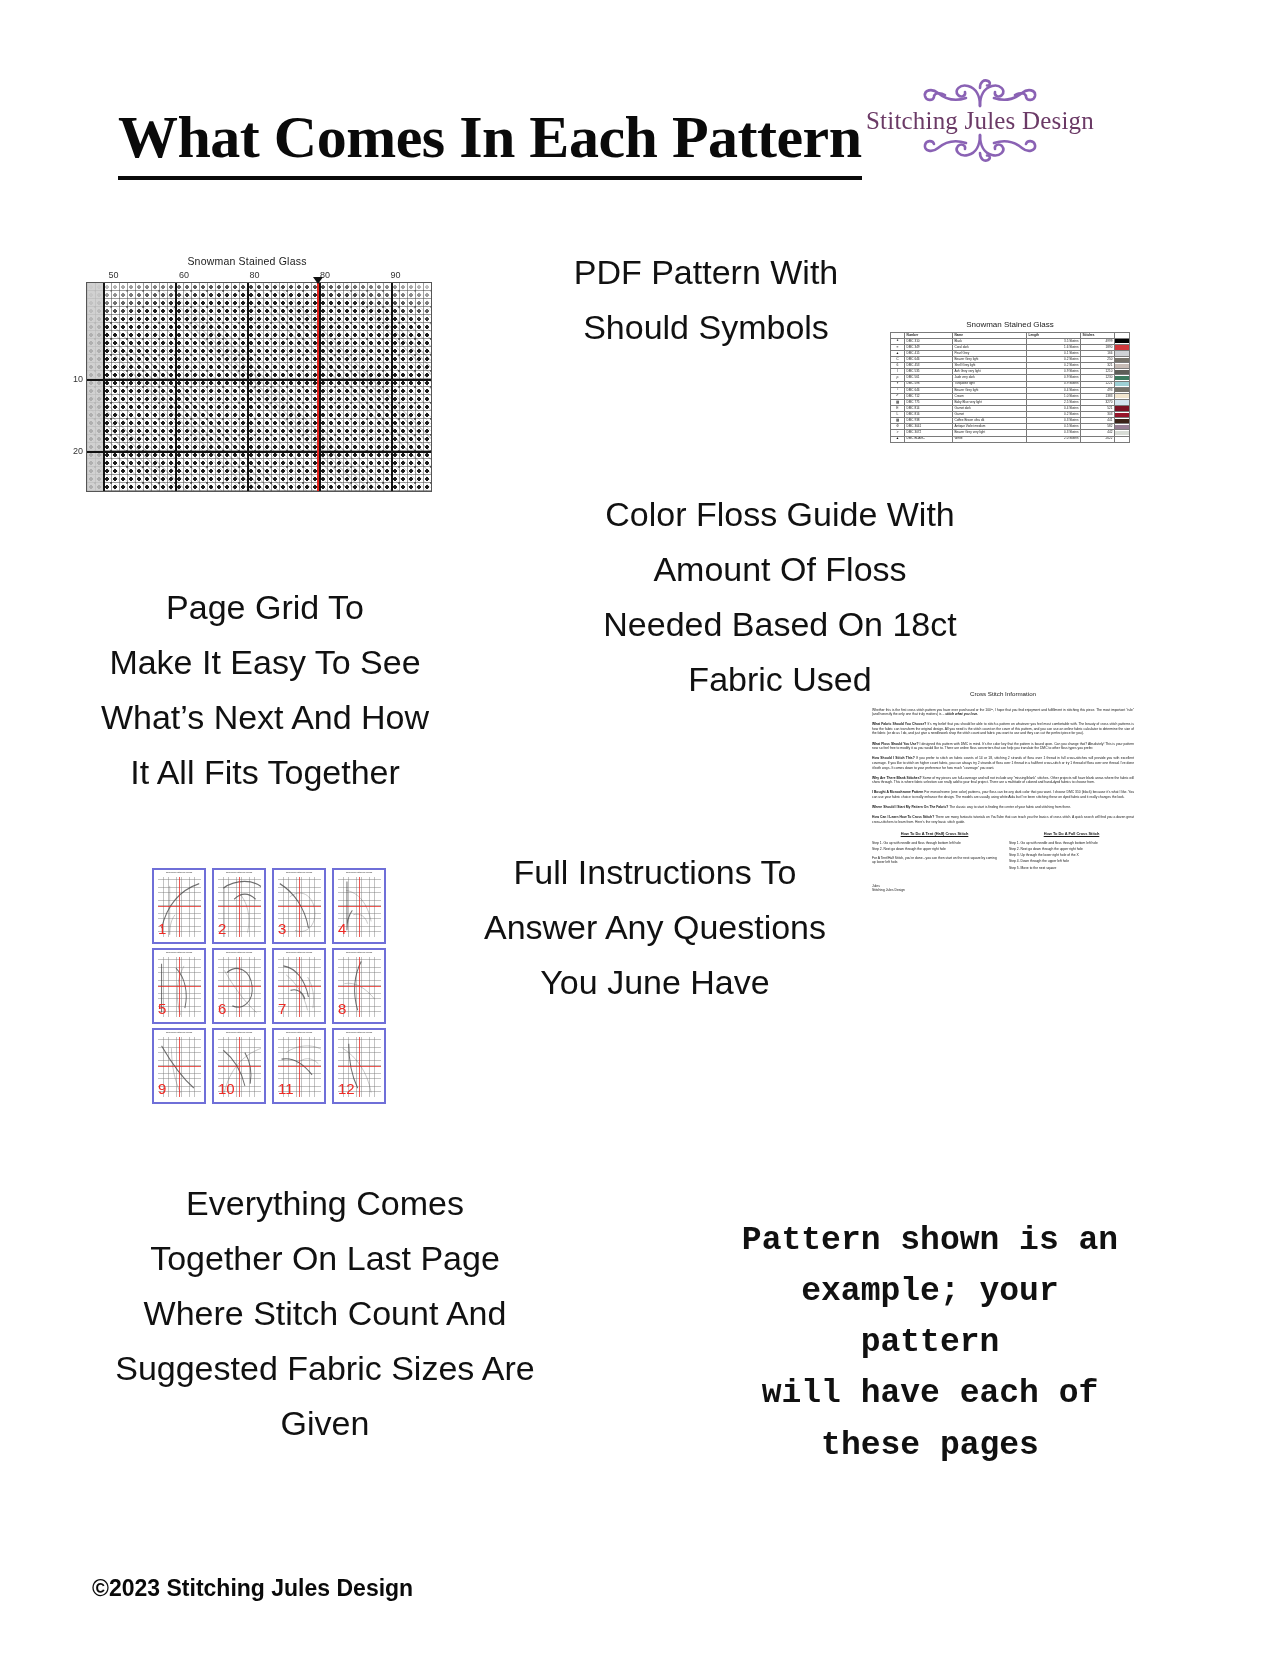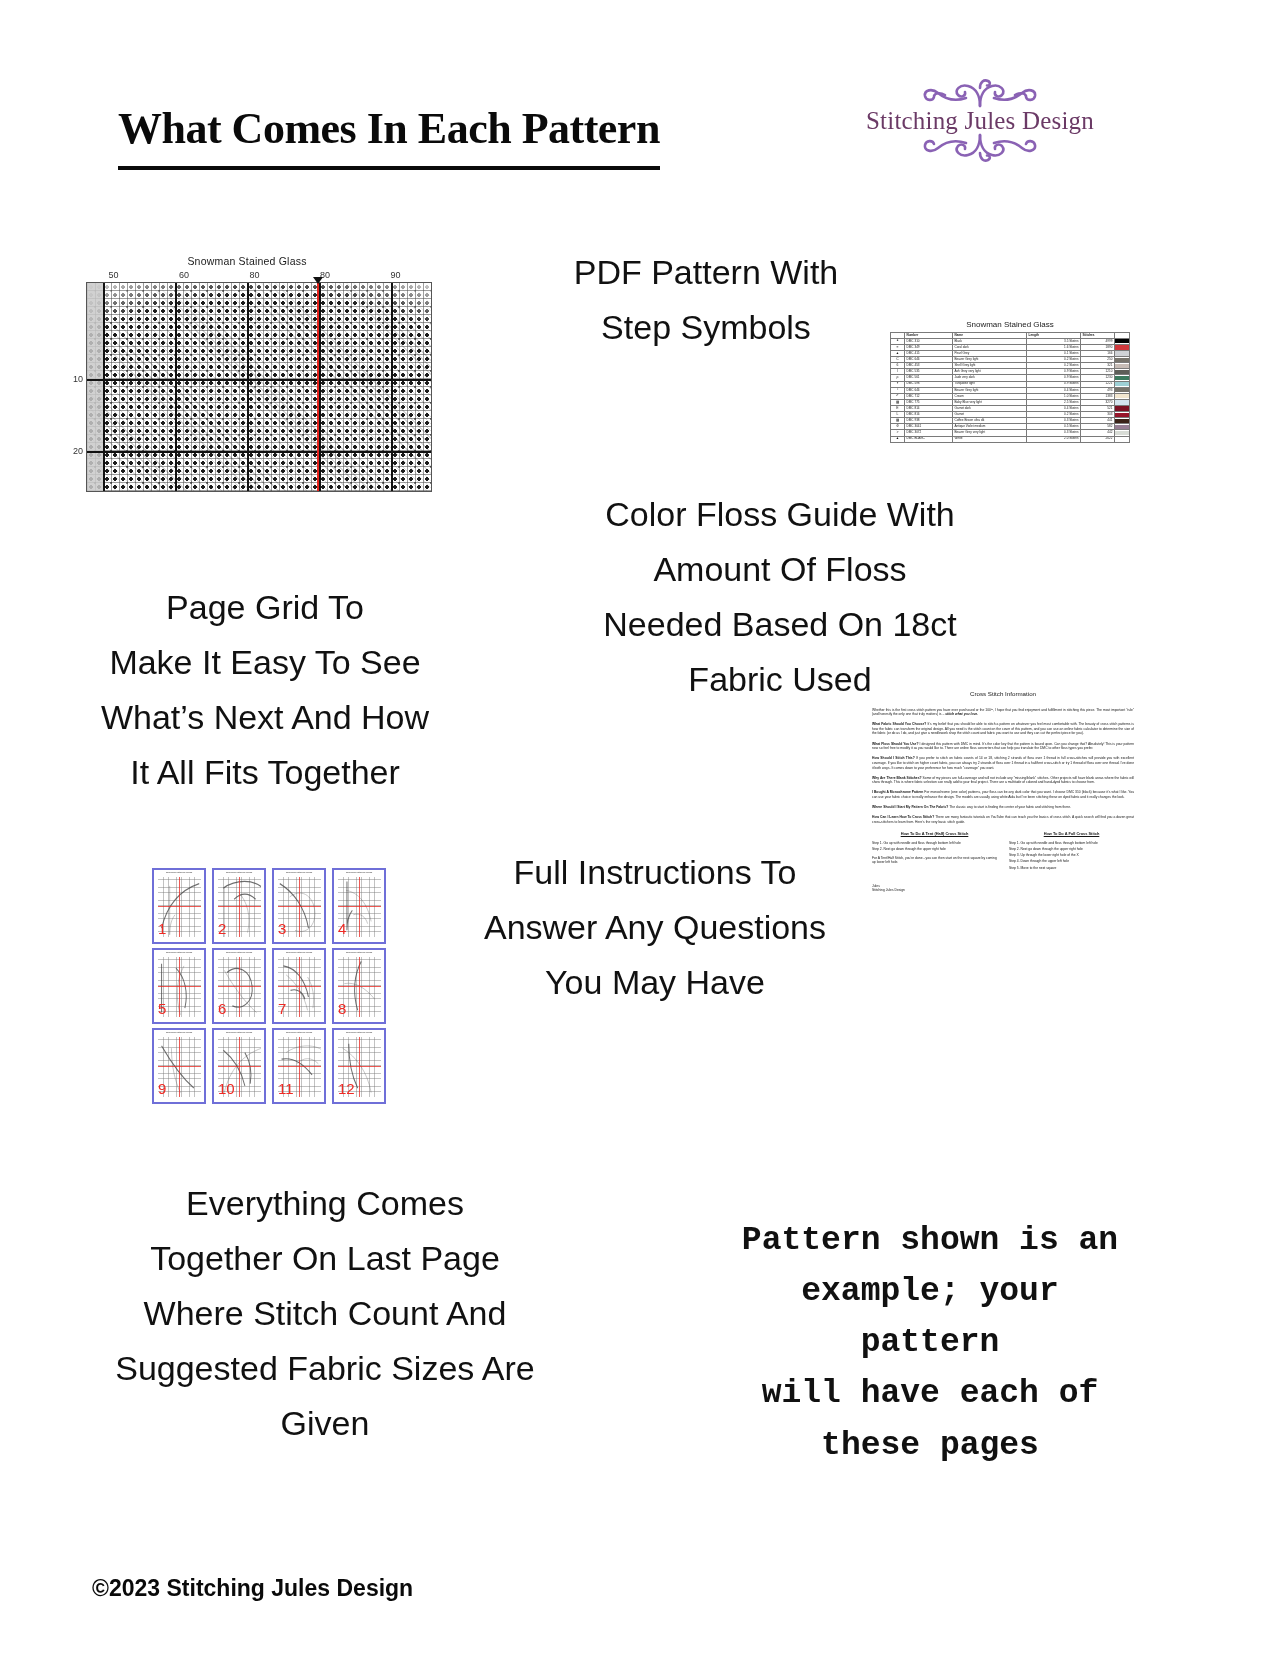--- a/index.html
+++ b/index.html
@@ -16,25 +16,25 @@
     overflow: hidden;
   }
 
   
   #page-title {
     position: absolute;
     left: 118px;
     top: 103px;
     font-family: "Liberation Serif", serif;
     font-weight: bold;
-    font-size: 44px;
+    font-size: 60px;
     letter-spacing: -0.5px;
     color: #0a0a0a;
     border-bottom: 4px solid #0a0a0a;
-    padding-bottom: 12px;
+    padding-bottom: 4px;
     white-space: nowrap;
   }
 
   #logo {
     position: absolute;
     left: 855px;
     top: 78px;
     width: 250px;
     height: 112px;
     text-align: center;
@@ -321,32 +321,32 @@
         <path d="M100 2 C100 12 104 20 112 22 C120 24 126 18 122 13 C119 10 114 12 115 16"></path>
         <path d="M86 10 C74 6 64 10 58 15 C52 20 44 18 45 12 C46 7 53 7 54 11"></path>
         <path d="M114 10 C126 6 136 10 142 15 C148 20 156 18 155 12 C154 7 147 7 146 11"></path>
         <path d="M100 20 C100 26 104 29 108 27 C111 25.5 110 22 107 22.5"></path>
       </g>
     </svg>
   </span>
 </div>
 
 <div class="caption" id="cap-pdf">PDF Pattern With
-Step Symbols</div>
+Should Symbols</div>
 <div class="caption" id="cap-grid">Page Grid To
 Make It Easy To See
 What’s Next And How
 It All Fits Together</div>
 <div class="caption" id="cap-floss">Color Floss Guide With
 Amount Of Floss
 Needed Based On 18ct
 Fabric Used</div>
 <div class="caption" id="cap-instr">Full Instructions To
 Answer Any Questions
-You May Have</div>
+You June Have</div>
 <div class="caption" id="cap-last">Everything Comes
 Together On Last Page
 Where Stitch Count And
 Suggested Fabric Sizes Are
 Given</div>
 <div class="caption bold" id="cap-example">Pattern shown is an
 example; your pattern
 will have each of
 these pages</div>
 

